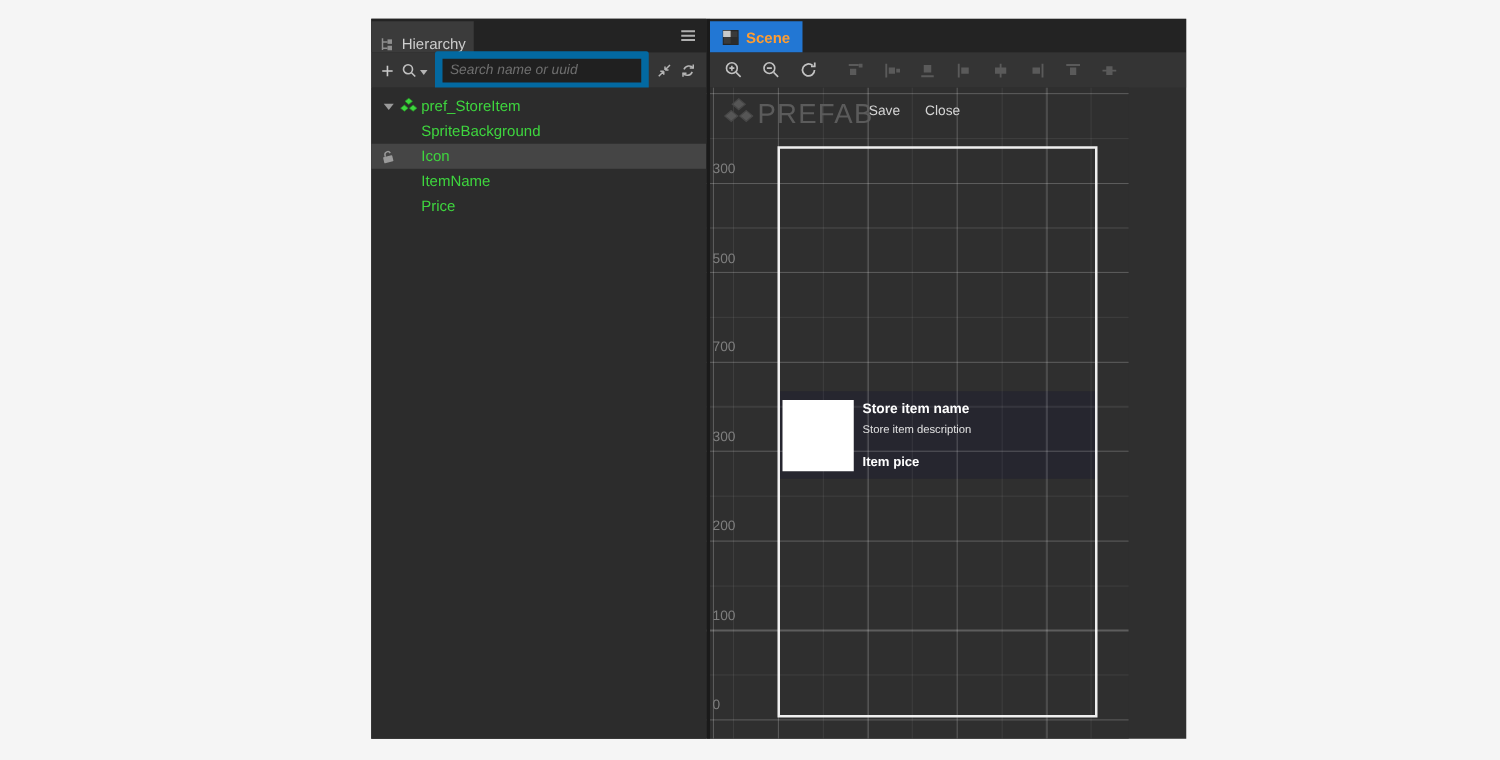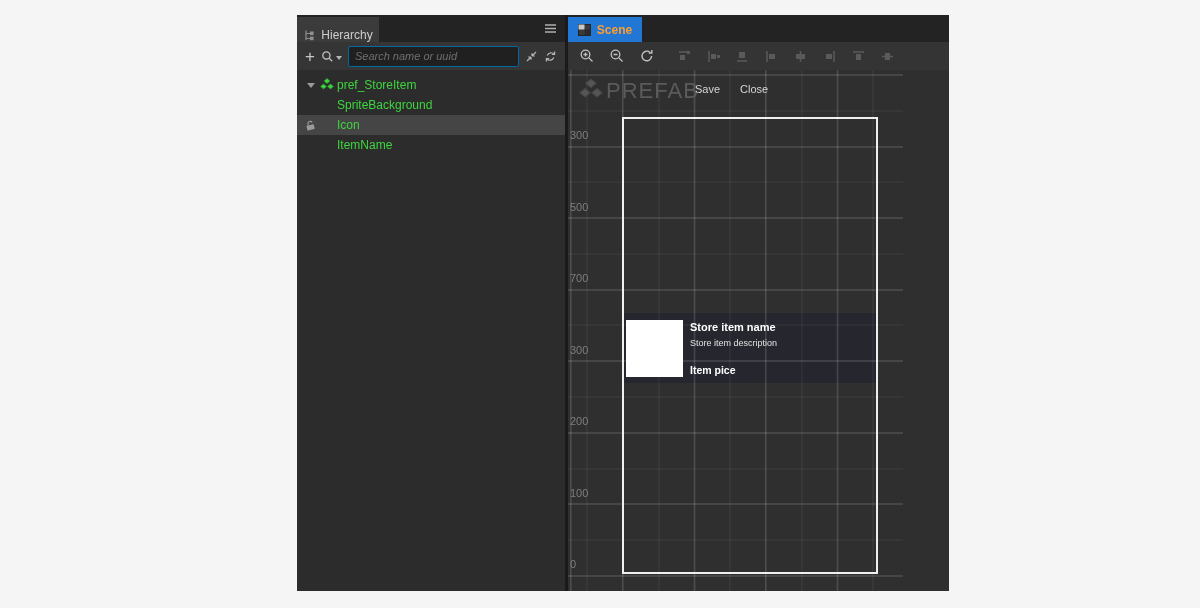--- a/index.html
+++ b/index.html
@@ -9,21 +9,21 @@
   
   #hierarchy-panel{left:297px;top:15px;width:268px;height:576px;background:#2c2c2c;}
   .h-tabbar{left:0;top:0;right:0;height:27px;background:#232323;}
   .h-tab{left:0;top:2px;width:82px;height:25px;background:#3b3b3b;display:flex;align-items:flex-end;justify-content:center;gap:6px;cursor:default;}
   .h-tab span{color:#cdcdcd;font-size:12px;}
   .h-menu{right:8px;top:7px;}
   .h-toolbar{left:0;top:27px;right:0;height:28px;background:#353535;display:flex;align-items:center;padding:0 8px;box-sizing:border-box;gap:6px;}
   .plus-btn{color:#c8c8c8;font-size:17px;line-height:17px;font-weight:400;cursor:default;}
   .search-dd{display:flex;align-items:center;gap:2px;}
   .dd-caret{width:0;height:0;border-left:3.5px solid transparent;border-right:3.5px solid transparent;border-top:4px solid #b5b5b5;margin-top:3px;}
-  .h-search{flex:1;height:19px;background:#202020;border:1px solid #0369a1;border-radius:2px;color:#bbb;font-size:11px;font-style:italic;padding:0 6px;outline:none;font-family:"Liberation Sans",sans-serif;}
+  .h-search{flex:1;height:19px;background:#202020;border:6px solid #0369a1;border-radius:2px;color:#bbb;font-size:11px;font-style:italic;padding:0 6px;outline:none;font-family:"Liberation Sans",sans-serif;}
   .h-search::placeholder{color:#6f6f6f;}
   .h-tree{left:0;top:55px;right:0;bottom:0;background:#2c2c2c;padding-top:5px;}
   .tree-row{position:relative;height:20px;display:flex;align-items:center;cursor:default;padding-left:28px;}
   .tree-row .lbl{color:var(--accent-green);font-size:12px;position:absolute;left:40px;top:50%;transform:translateY(-50%);white-space:nowrap;}
   .tree-row.selected{background:#454545;}
   .tri-down{position:absolute;left:10px;top:8px;width:0;height:0;border-left:4.5px solid transparent;border-right:4.5px solid transparent;border-top:5.5px solid #9a9a9a;}
   .prefab-cubes{position:absolute;left:23px;top:3px;}
   .lock-ic{position:absolute;left:7px;top:4px;}
 
   
@@ -113,20 +113,23 @@
         <g transform="rotate(-14 6 7)">
           <rect x="2.5" y="6" width="7.5" height="5" rx="0.6" fill="#9a9a9a"></rect>
           <path d="M4.5 6V4.6a2.3 2.3 0 0 1 4.5-.5" stroke="#9a9a9a" stroke-width="1.2" fill="none"></path>
         </g>
       </svg>
       <span class="lbl">Icon</span>
     </div>
     <div class="tree-row">
       <span class="lbl">ItemName</span>
     </div>
+    <div class="tree-row">
+      <span class="lbl">Price</span>
+    </div>
   </div>
 </div>
 
 <div class="abs" id="scene-panel">
   <div class="abs" id="panel-divider"></div>
 
   <div class="abs s-tabbar">
     <div class="abs s-tab">
       <svg width="13" height="12" viewBox="0 0 13 12">
         <rect x="0.5" y="0.5" width="12" height="11" fill="#3a3a3a" stroke="#242424"></rect>

